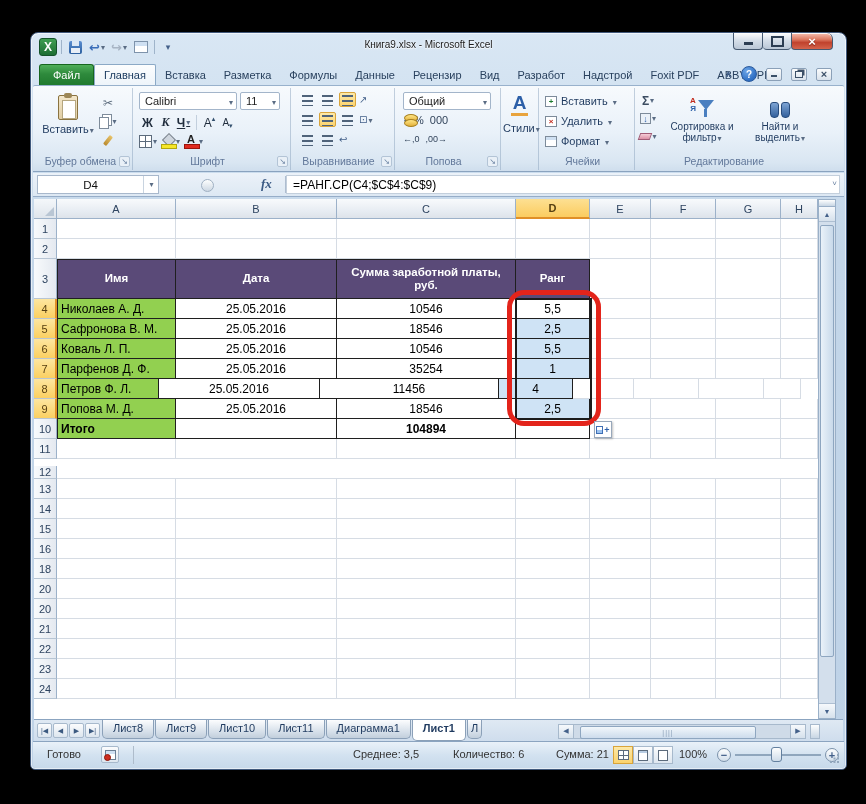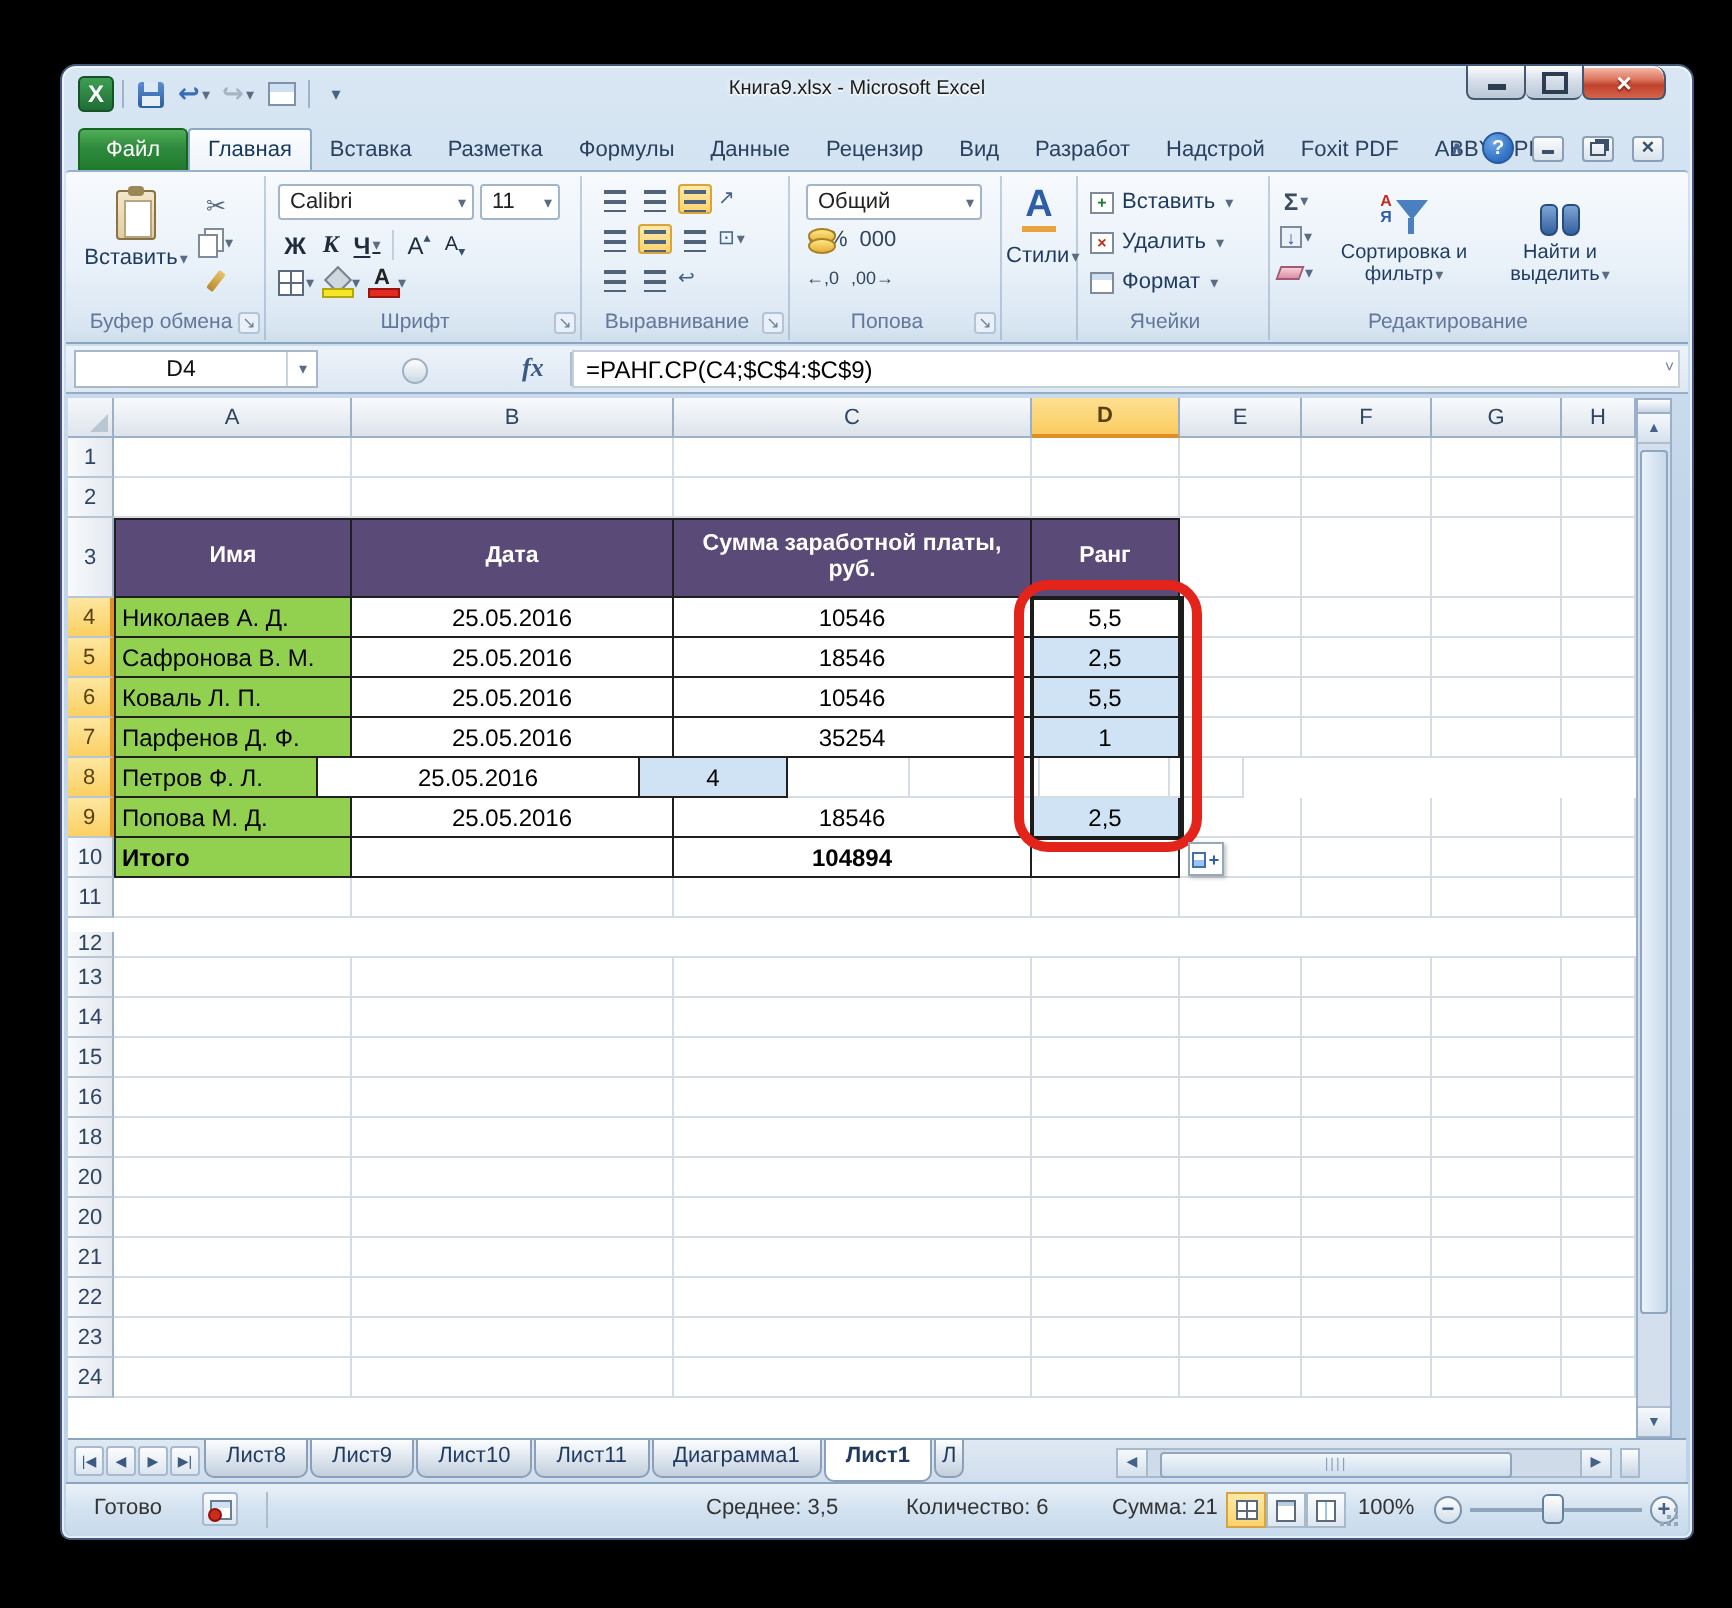--- a/index.html
+++ b/index.html
@@ -578,20 +578,21 @@
           <div class="gc tc sb" style="width: 74px;">1</div>
           <div class="gc" style="width: 61px;"></div>
           <div class="gc" style="width: 65px;"></div>
           <div class="gc" style="width: 65px;"></div>
           <div class="gc" style="width: 37px;"></div>
         </div>
         <div class="grow" style="height: 20px;">
           <div class="rowh sel">8</div>
           <div class="gc tc name lb" style="width: 102px;">Петров Ф. Л.</div>
           <div class="gc tc" style="width: 161px;">25.05.2016</div>
+          <div class="gc tc" style="width: 179px;">11456</div>
           <div class="gc tc sb" style="width: 74px;">4</div>
           <div class="gc" style="width: 61px;"></div>
           <div class="gc" style="width: 65px;"></div>
           <div class="gc" style="width: 65px;"></div>
           <div class="gc" style="width: 37px;"></div>
         </div>
         <div class="grow" style="height: 20px;">
           <div class="rowh sel">9</div>
           <div class="gc tc name lb" style="width: 119px;">Попова М. Д.</div>
           <div class="gc tc" style="width: 161px;">25.05.2016</div>

